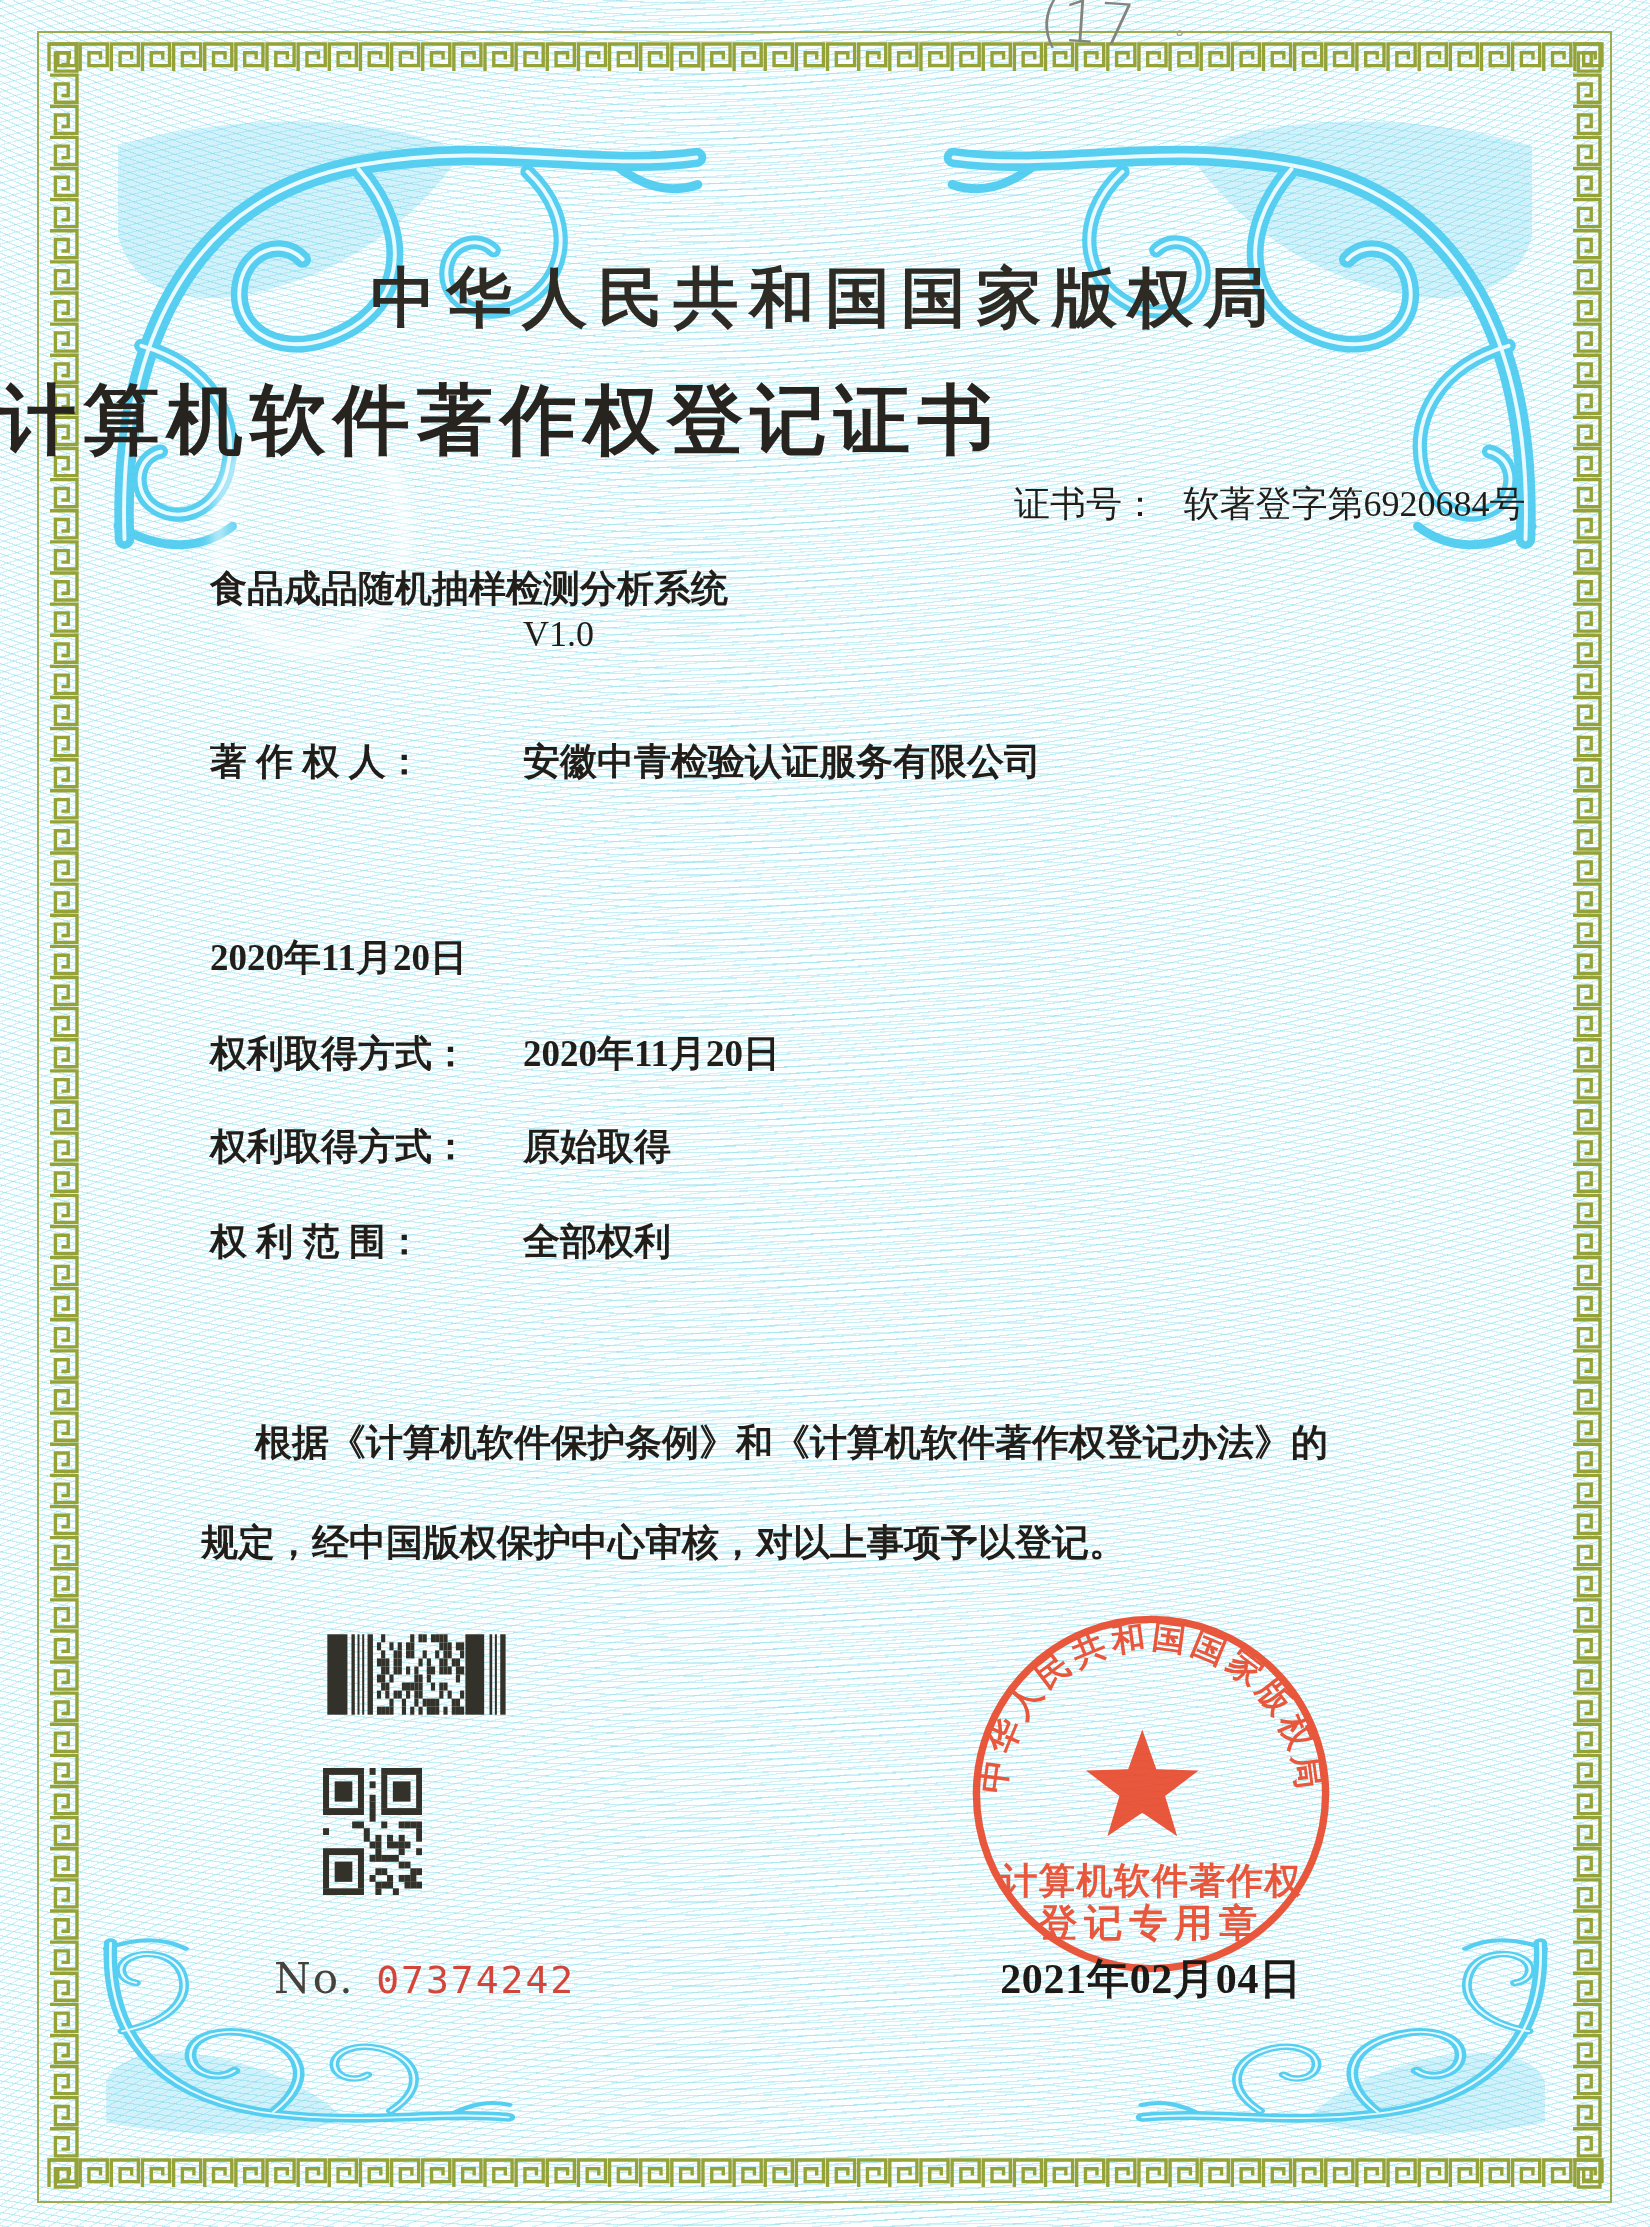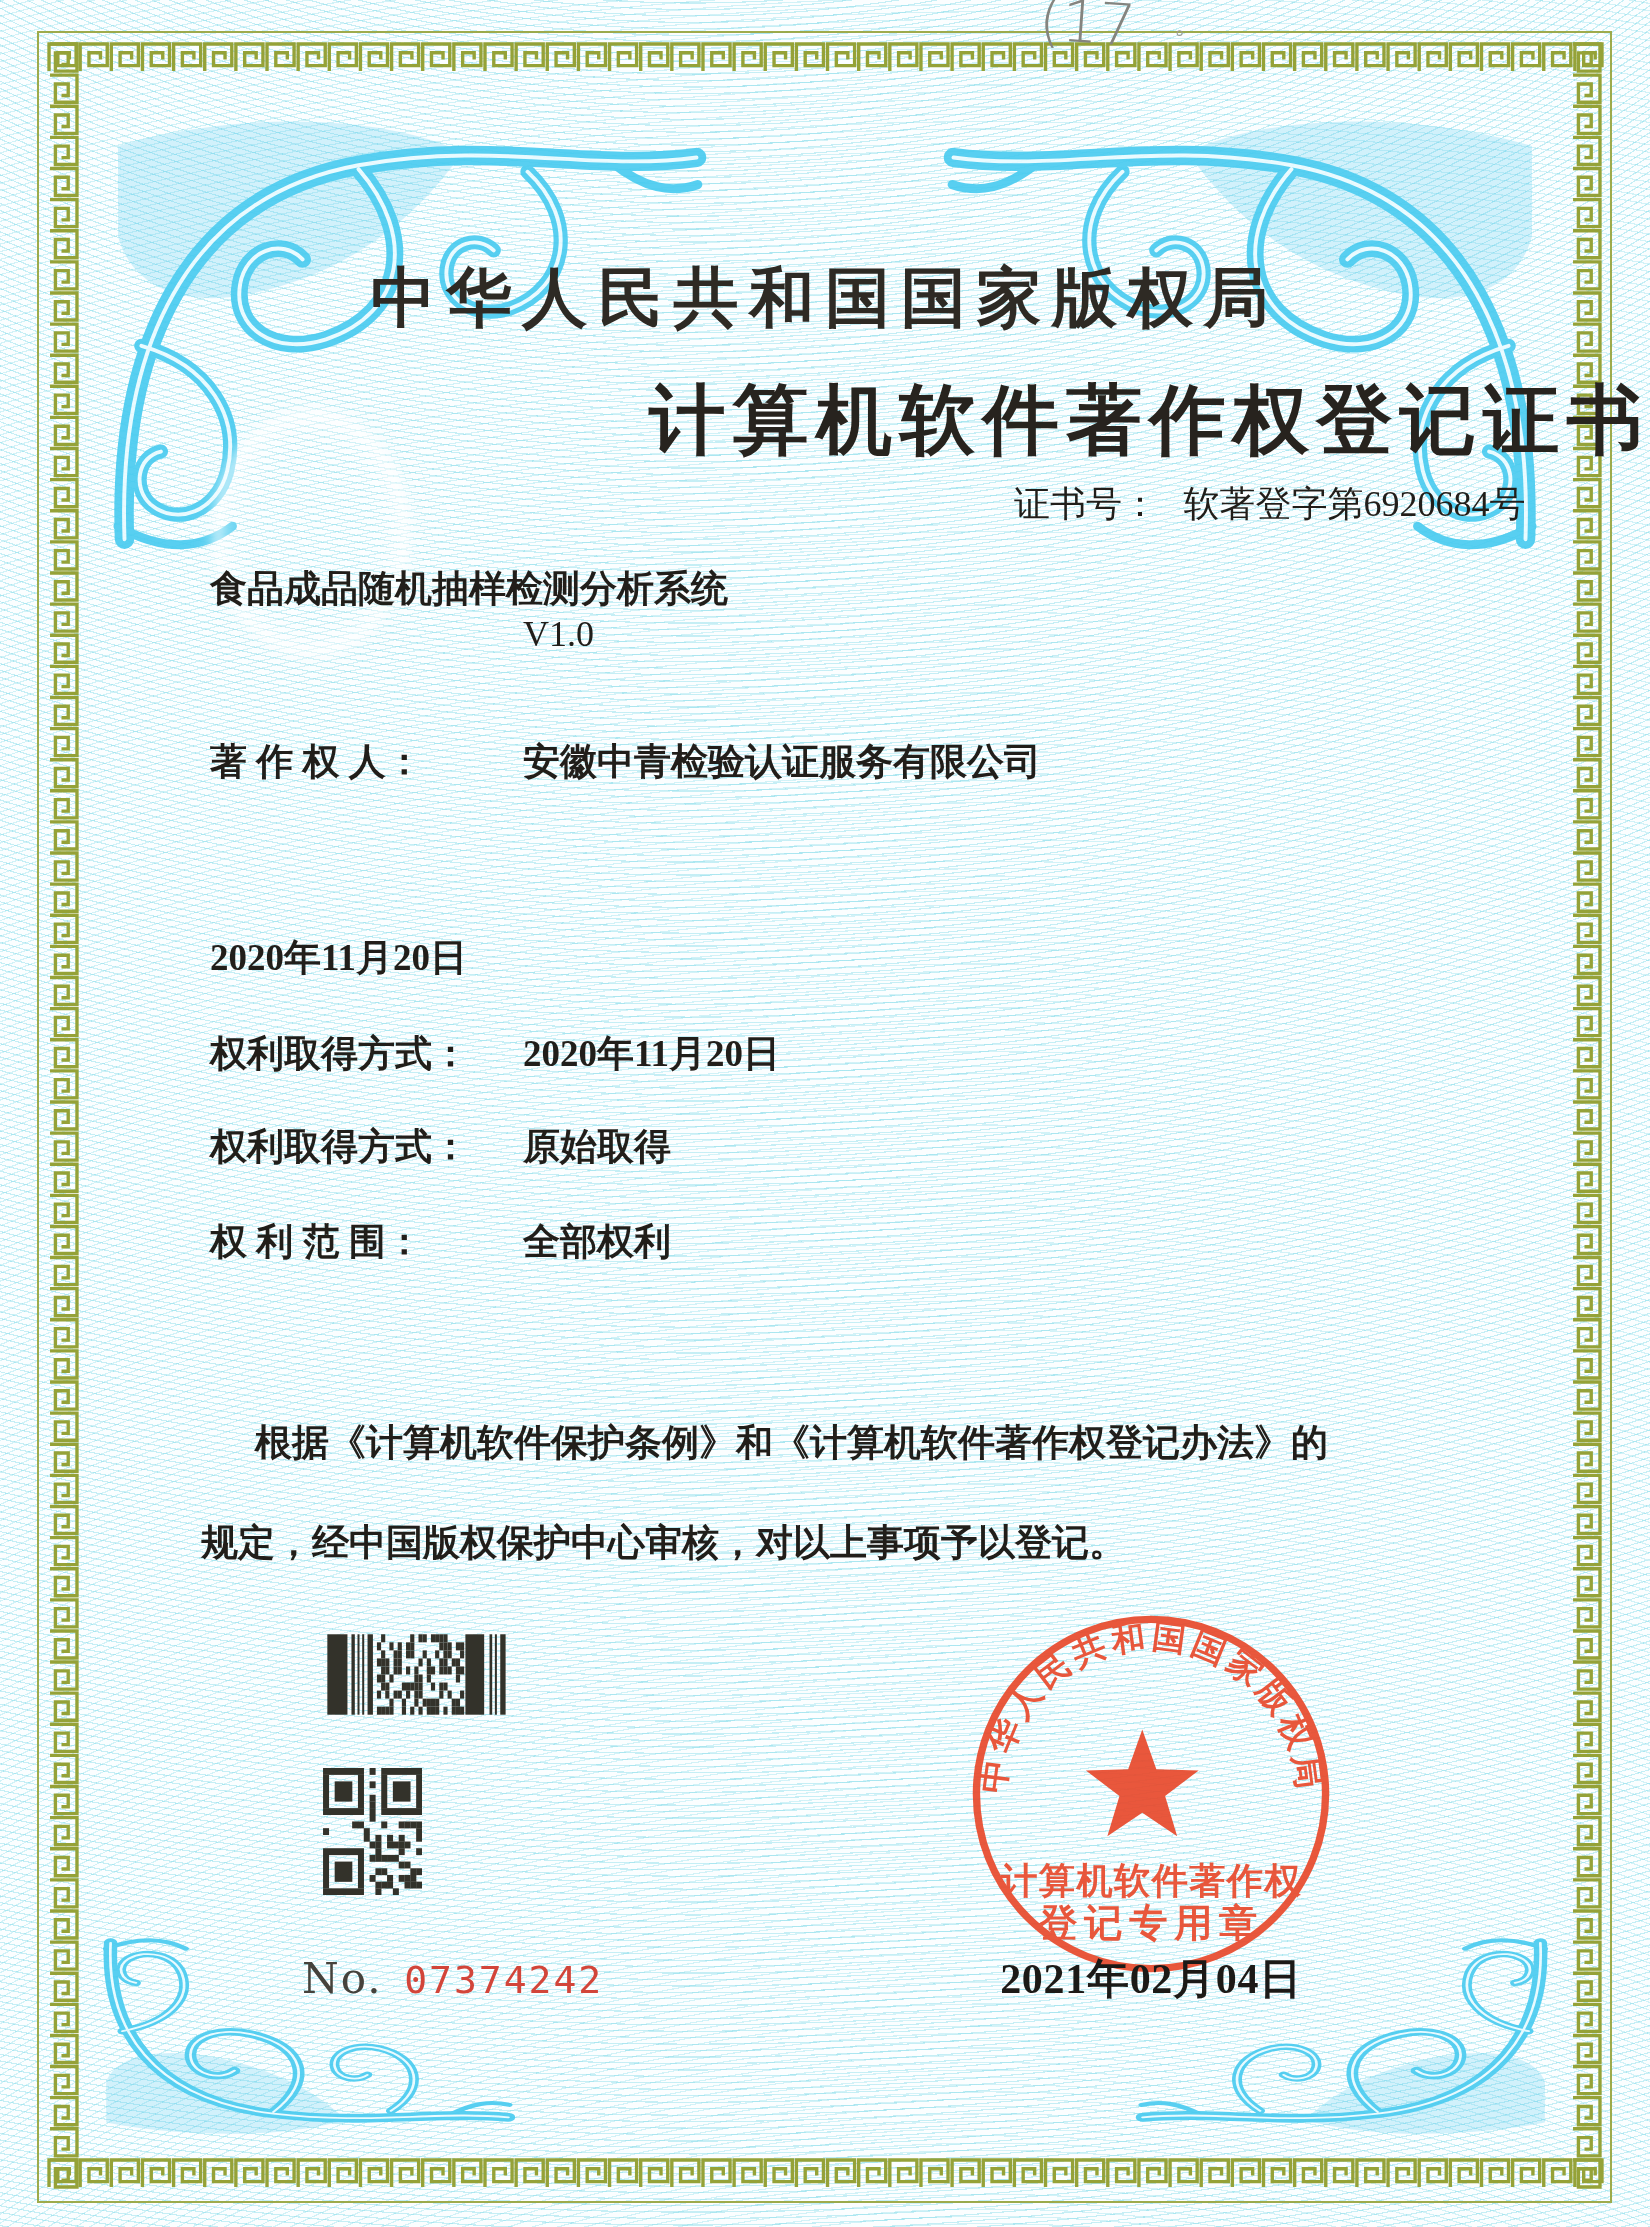--- a/index.html
+++ b/index.html
@@ -20,33 +20,33 @@
   svg.flourish{position:absolute;opacity:.9;}
   #fl-tl{left:79px;top:75px;width:637px;height:490px;}
   #fl-tr{left:934px;top:75px;width:637px;height:490px;transform:scaleX(-1);}
   #fl-bl{left:79px;top:1931px;width:443px;height:224px;transform:scaleY(-1);}
   #fl-br{left:1129px;top:1931px;width:443px;height:224px;transform:scale(-1,-1);}
   .emboss{position:absolute;left:213px;top:409px;width:177px;height:228px;border-radius:50%;
     border:10.7px solid rgba(255,255,255,.6);box-shadow:inset 0 0 31px rgba(255,255,255,.65),0 0 17.4px rgba(236,251,253,.5);
     filter:blur(4px);}
   .authority{position:absolute;left:0;top:254px;width:1650px;margin:0;text-align:center;
     font-size:65px;font-weight:700;letter-spacing:10.7px;color:#2e2a24;}
-  .cert-title{position:absolute;left:0;top:370px;width:1650px;margin:0;text-align:right;
+  .cert-title{position:absolute;left:0;top:370px;width:1650px;margin:0;text-align:left;
     font-size:76px;font-weight:800;letter-spacing:7.4px;color:#27231e;}
   .cert-no{position:absolute;left:1014px;top:480px;font-size:36px;font-weight:400;color:#211e1a;}
   .cert-no .lbl{margin-right:25.5px;}
   .row{position:absolute;left:210px;display:flex;font-size:37px;font-weight:700;color:#211e1a;white-space:nowrap;}
   .row .lbl{display:inline-block;width:313px;flex:0 0 313px;}
   .version-line{position:absolute;left:523px;font-size:36px;font-weight:400;color:#211e1a;text-align:center;}
   .statement{position:absolute;font-size:37px;font-weight:600;color:#211e1a;white-space:nowrap;}
   #stmt1{left:255px;top:1418px;}
   #stmt2{left:201px;top:1518px;}
   #barcode{position:absolute;left:326px;top:1630px;width:191px;height:93px;}
   #qrcode{position:absolute;left:323px;top:1768px;width:99px;height:127px;}
-  .serial{position:absolute;left:274px;top:1954px;white-space:nowrap;margin-left:28px;}
+  .serial{position:absolute;left:274px;top:1954px;white-space:nowrap;}
   .serial .prefix{font-family:"DejaVu Serif",serif;font-size:42px;color:#45423c;letter-spacing:2px;}
   .serial .digits{font-family:"DejaVu Sans Mono",monospace;font-size:38px;color:var(--serial-red);
     letter-spacing:2px;margin-left:21.5px;}
   #seal{position:absolute;left:963px;top:1606px;width:376px;height:376px;opacity:.93;}
   .issue-date{position:absolute;left:963px;top:1951px;width:376px;text-align:center;
     font-size:42px;font-weight:600;color:#1c1a17;letter-spacing:0.7px;}
   .annotation{position:absolute;left:1039px;top:-9.4px;color:#84847f;transform:rotate(4deg);
     font-family:"DejaVu Sans",sans-serif;font-size:58px;font-weight:300;}
   .annotation .dot{font-size:27px;color:#9a9a94;vertical-align:16px;margin-left:39px;}
 </style>

